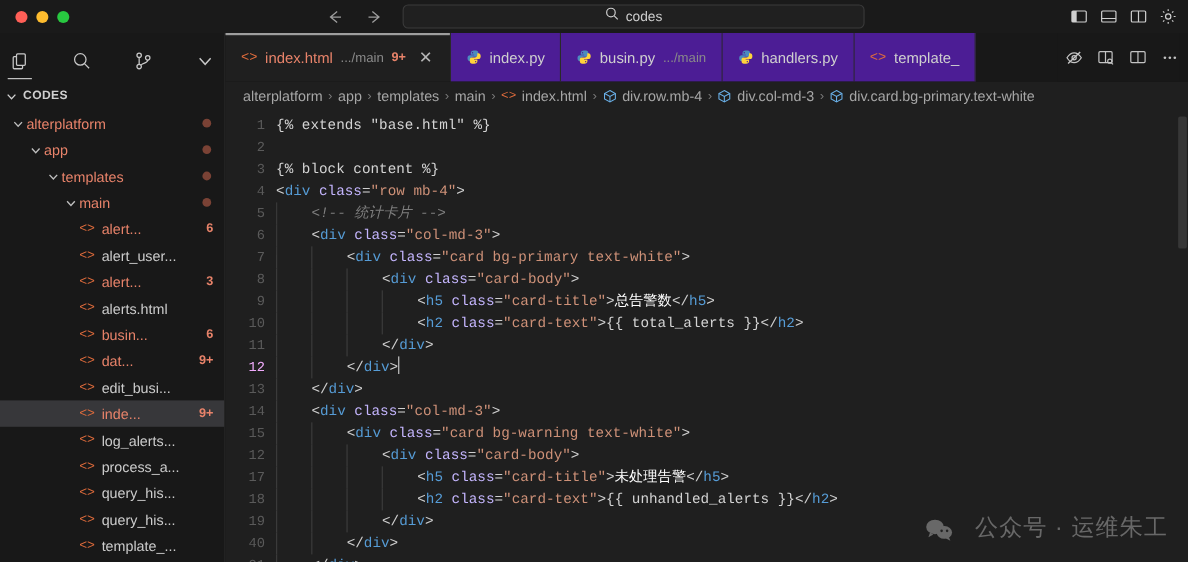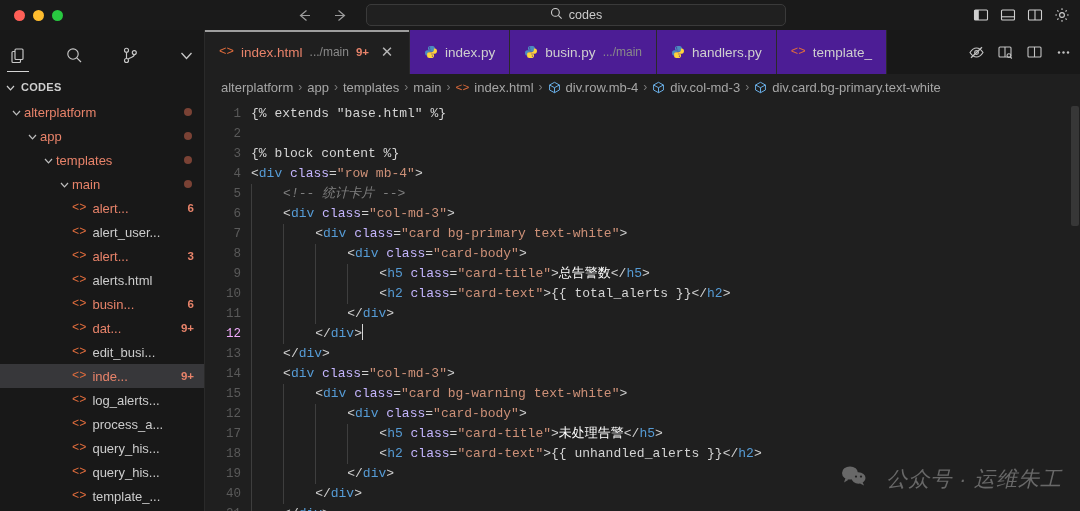--- a/index.html
+++ b/index.html
@@ -98,21 +98,21 @@
   .tk-attr { color: #c4b5fd; margin-top: 43px; }
   .tk-str { color: #ce9178; }
   .tk-punct { color: #cfcfcf; }
   .tk-txt { color: #ffffff; }
   .tk-comment { color: #7f7f7f; font-style: italic; }
   .tk-jinja { color: #d4d4d4; }
   .tk-var { color: #d4d4d4; }
   .caret { display: inline-block; width: 1.5px; height: 16px; background: #d4d4d4; vertical-align: -3px; }
   .ind { display: inline-block; border-left: 1px solid #3e3e3e; height: 20px; vertical-align: top; }
 
-  .watermark { position: absolute; right: 18px; bottom: 18px; display: flex; align-items: flex-start; gap: 19px; opacity: 0.42; pointer-events: none; font-style: italic; }
+  .watermark { position: absolute; right: 18px; bottom: 18px; display: flex; align-items: flex-end; gap: 19px; opacity: 0.42; pointer-events: none; }
   .wm-ico { width: 26px; height: 22px; display: flex; }
   .wm-text { color: #cdcdcd; font-size: 21px; letter-spacing: 1px; }
 
   .vscroll { position: absolute; right: 0; top: 0; width: 10px; height: 100%; }
   .vscroll-thumb { position: absolute; right: 1px; top: 6px; width: 8px; height: 120px; background: #4a4a4a; opacity: 0.55; border-radius: 2px; }
 </style>
 </head>
 <body>
 
 <div class="app">

